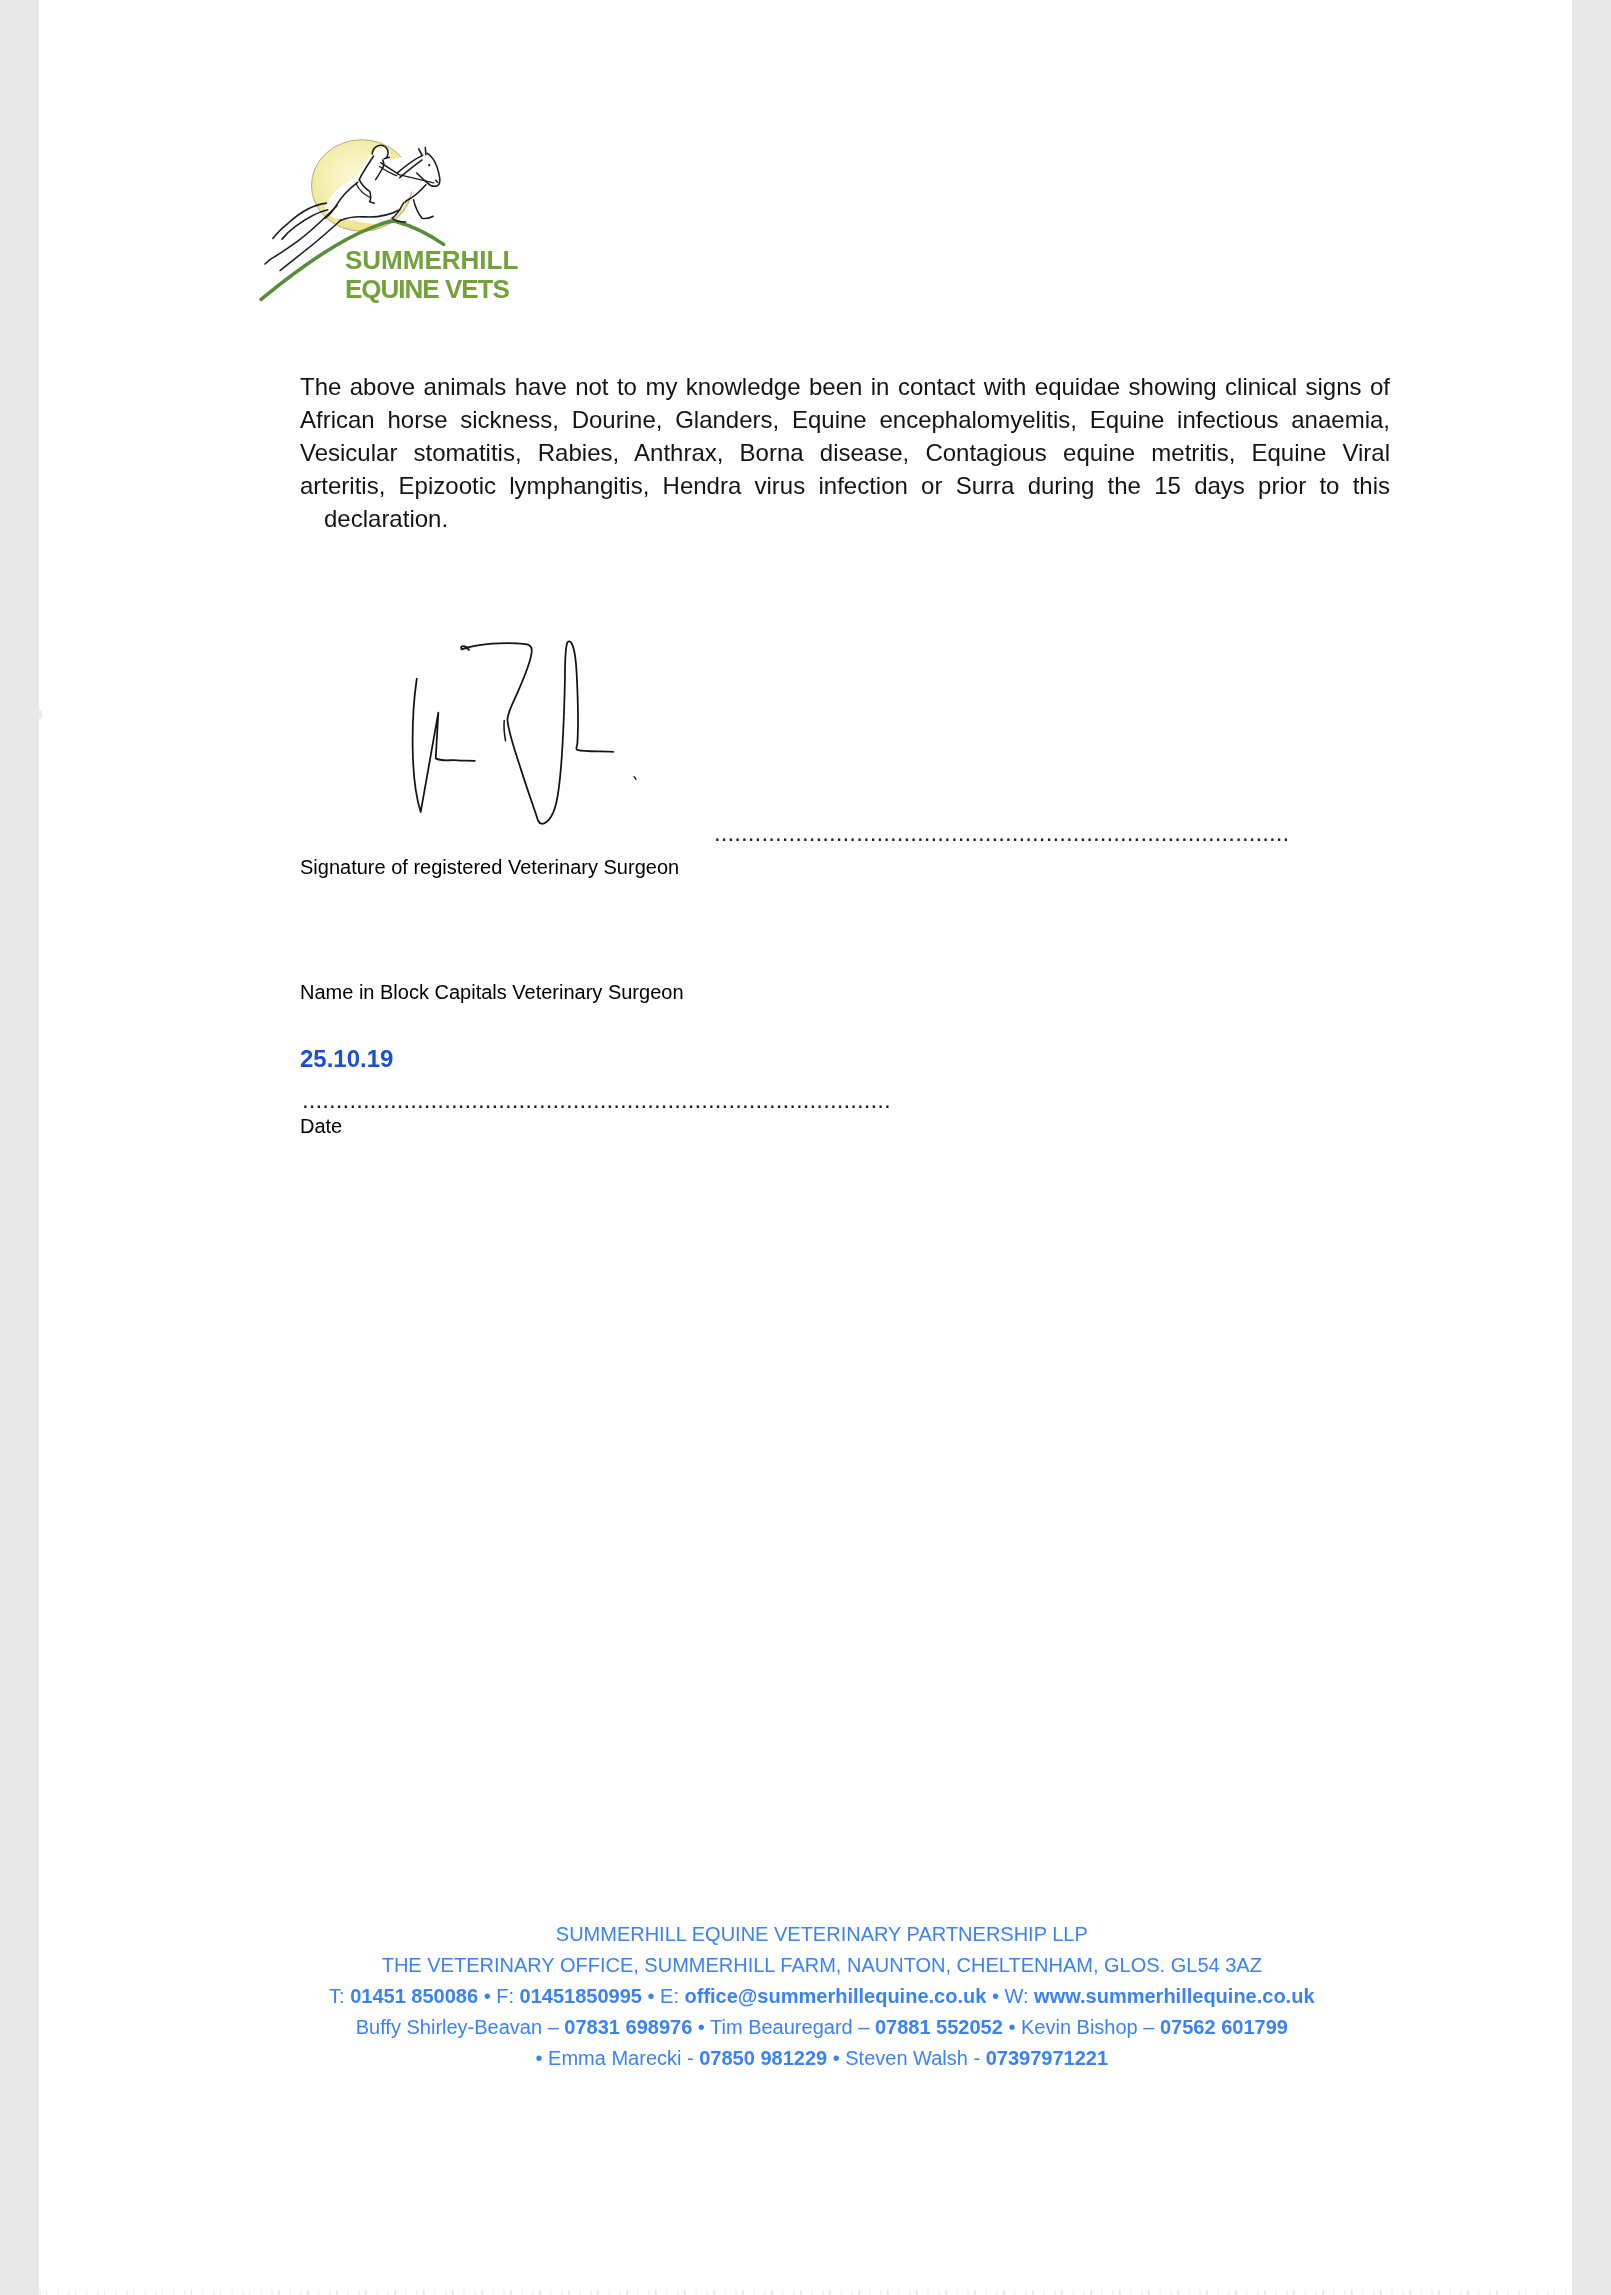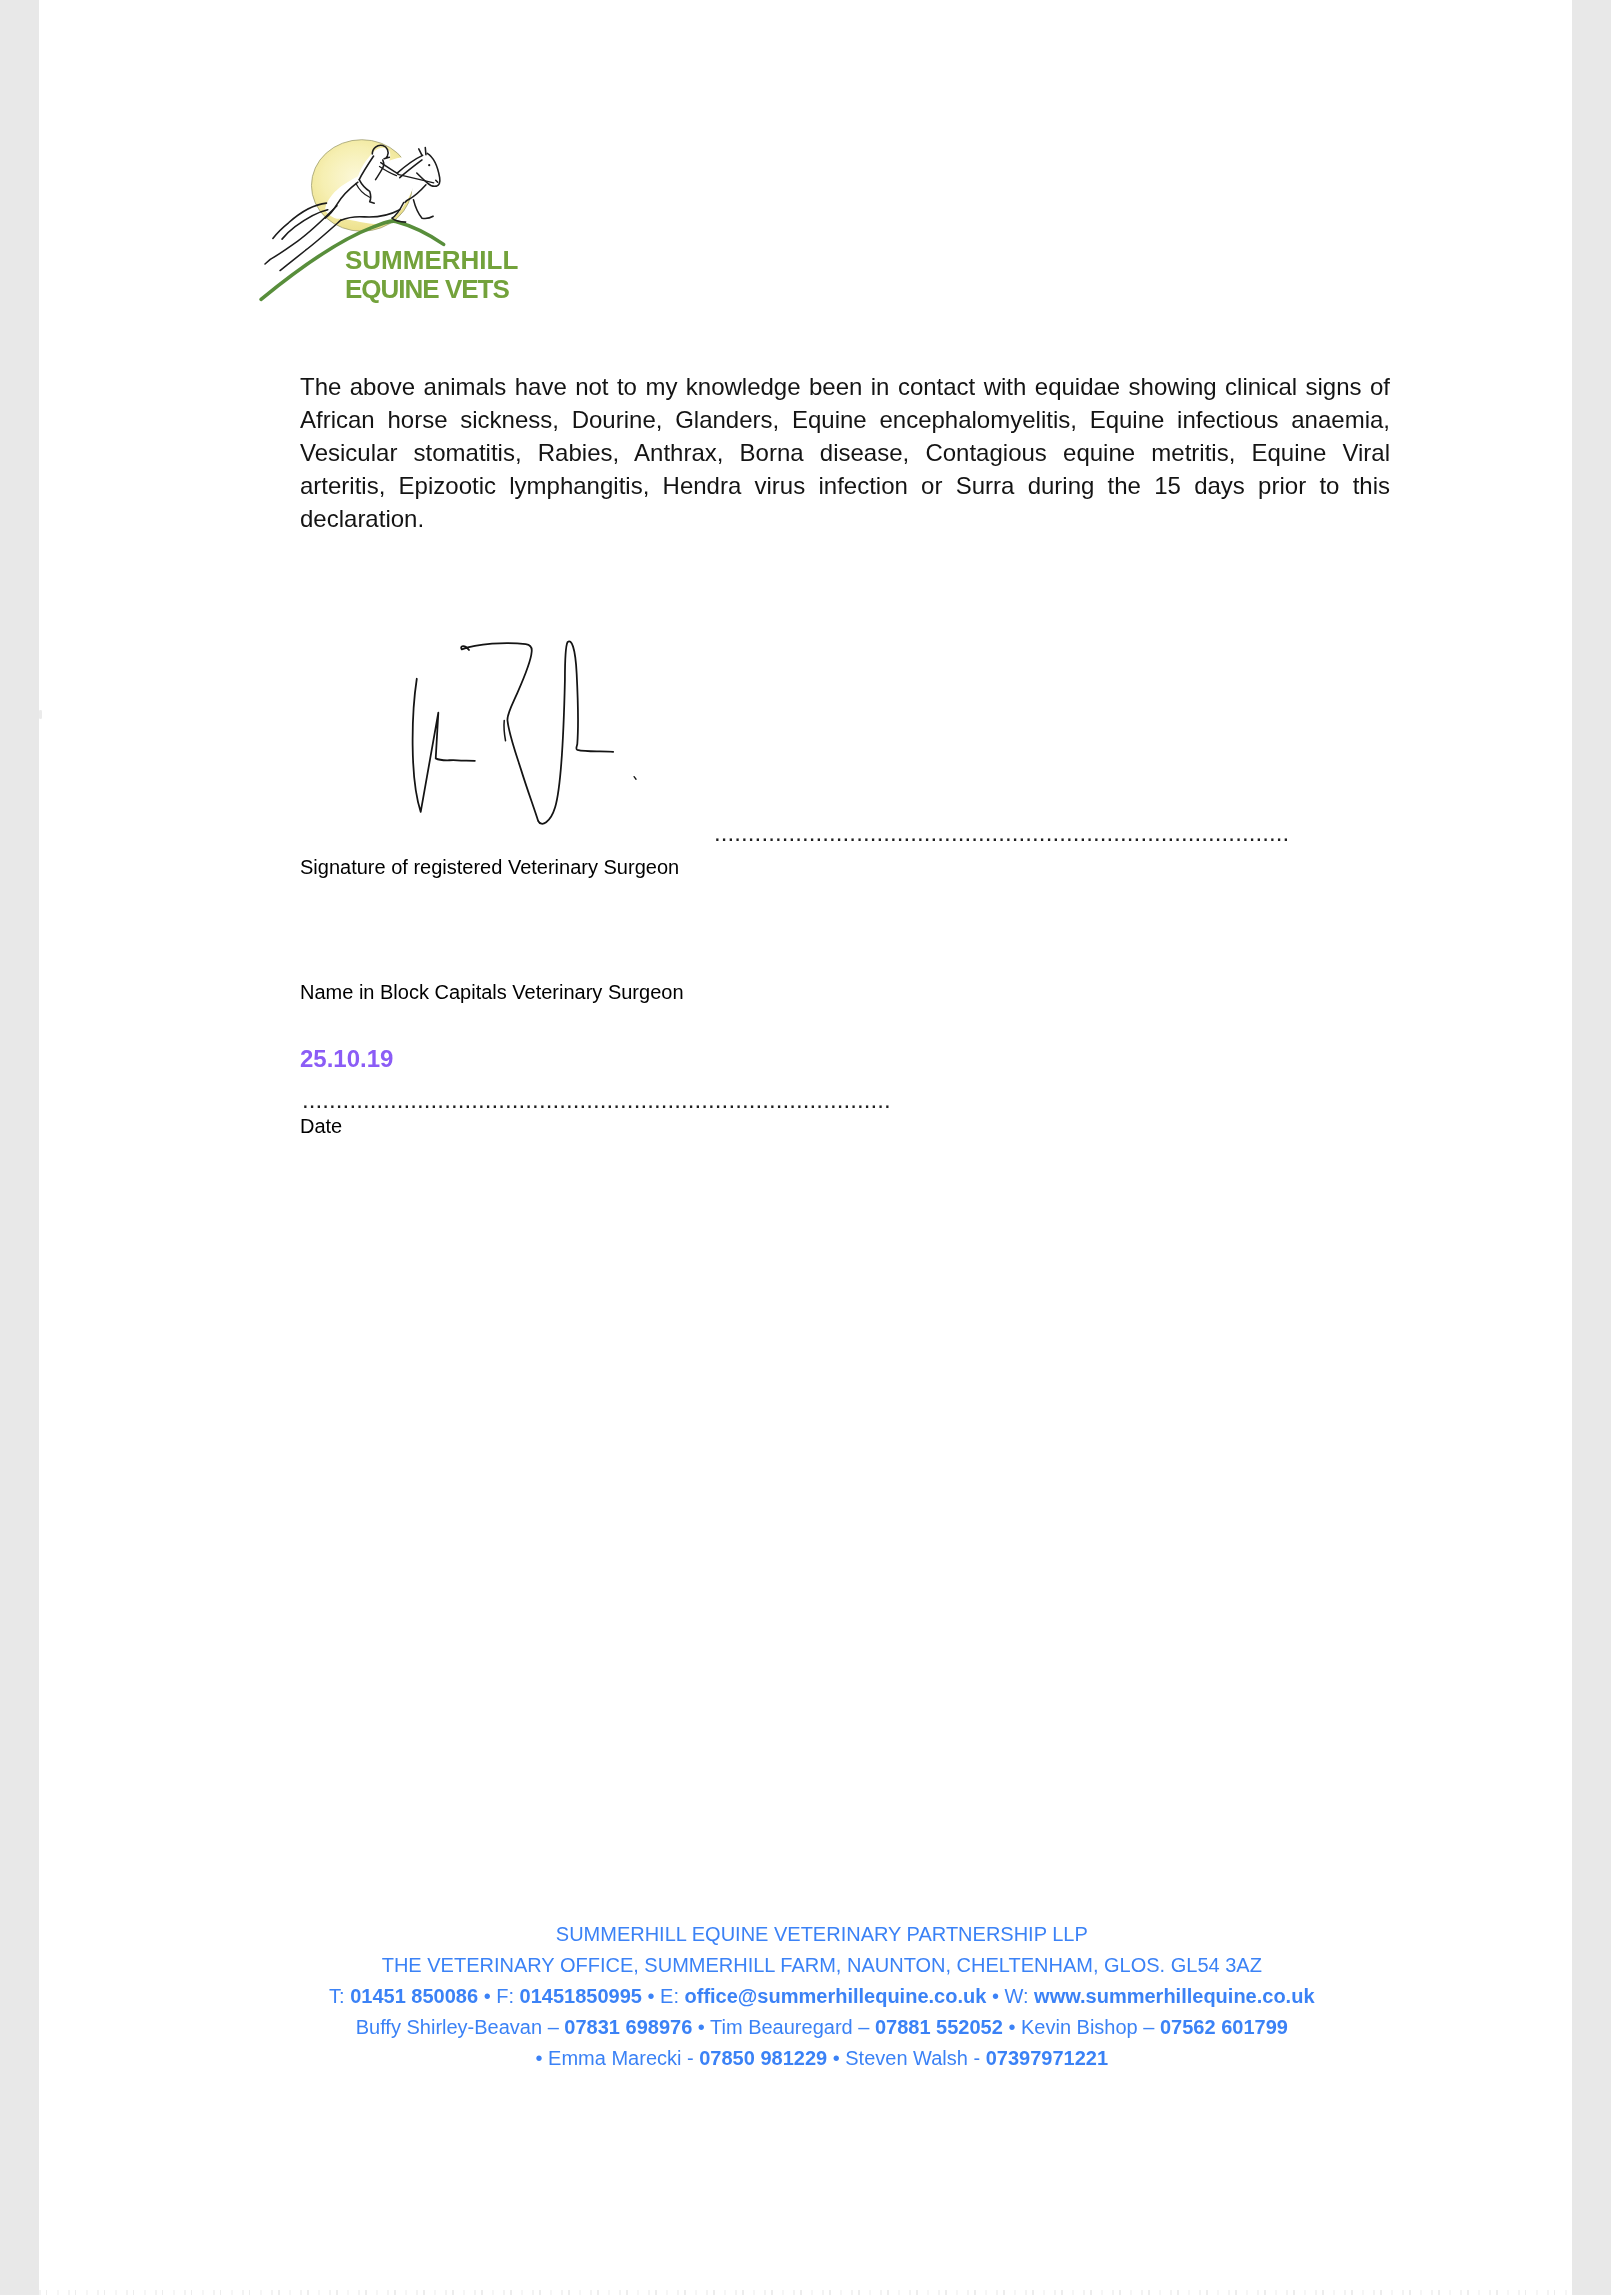--- a/index.html
+++ b/index.html
@@ -26,21 +26,21 @@
   }
   .logo-l1{left:97px;top:129px;letter-spacing:0px;}
   .logo-l2{left:97px;top:158px;letter-spacing:-1px;}
 
   
   .para{
     position:absolute;left:261px;top:370px;width:1090px;
     font-size:24px;line-height:33px;color:#141414;
   }
   .jline{text-align:justify;text-align-last:justify;}
-  .jlast{text-align:left;text-align-last:left;}
+  .jlast{text-align:left;text-align-last:left;margin-left:24px;}
 
   
   .sig-svg{position:absolute;left:353px;top:621px;}
   .dots{
     position:absolute;
     font-size:24px;line-height:1;color:#1f1f1f;
     white-space:nowrap;letter-spacing:0.1px;
   }
   .sig-dots{left:675px;top:821px;}
   .doc-label{
@@ -50,21 +50,21 @@
   .sig-label{left:261px;top:857px;}
 
   .name-line{
     position:absolute;left:261px;top:948px;
     font-size:24px;line-height:1;white-space:nowrap;color:#141414;
   }
   .name-label{left:261px;top:982px;}
 
   .date-value{
     position:absolute;left:261px;top:1047px;
-    font-size:24px;line-height:1;font-weight:bold;color:#8b5cf6;
+    font-size:24px;line-height:1;font-weight:bold;color:#1d4ed8;
   }
   .date-dots{left:263px;top:1088px;}
   .date-label{left:261px;top:1116px;}
 
   
   .footer{
     position:absolute;top:1919px;left:50%;
     transform:translateX(calc(-50% + 16.3px));
     text-align:center;
     font-size:20px;line-height:31px;

